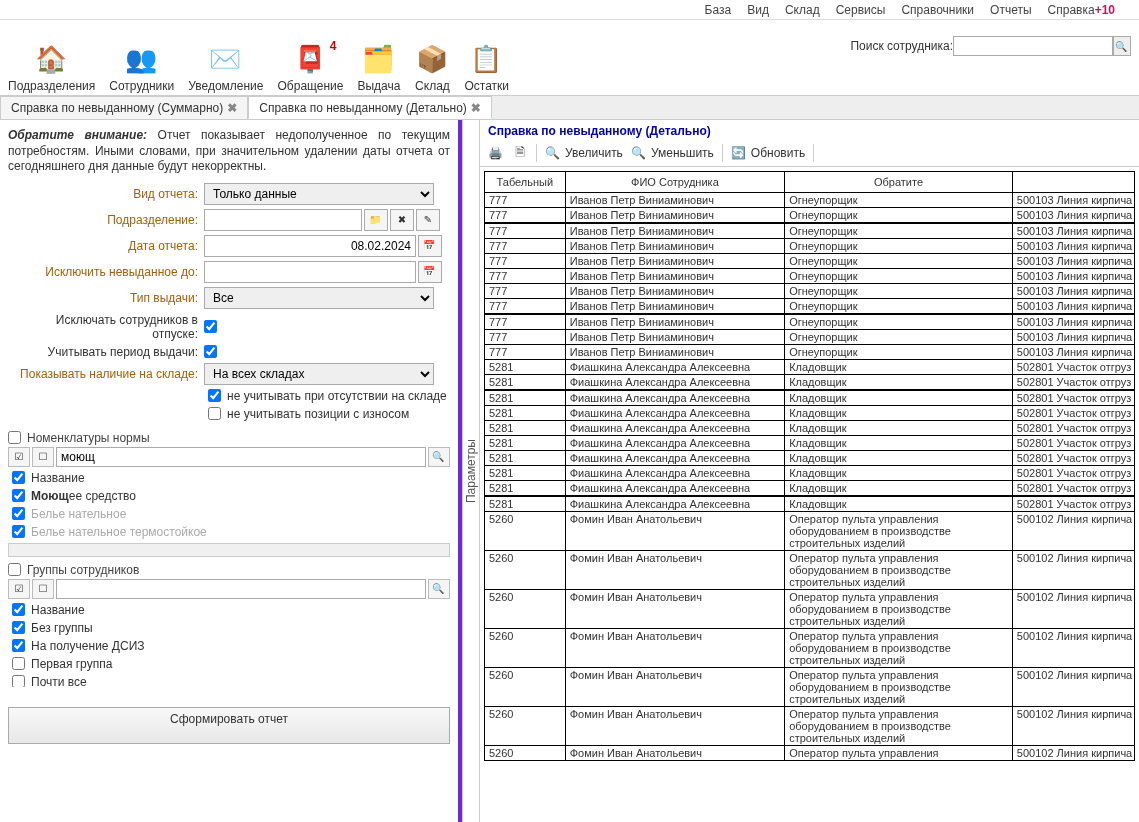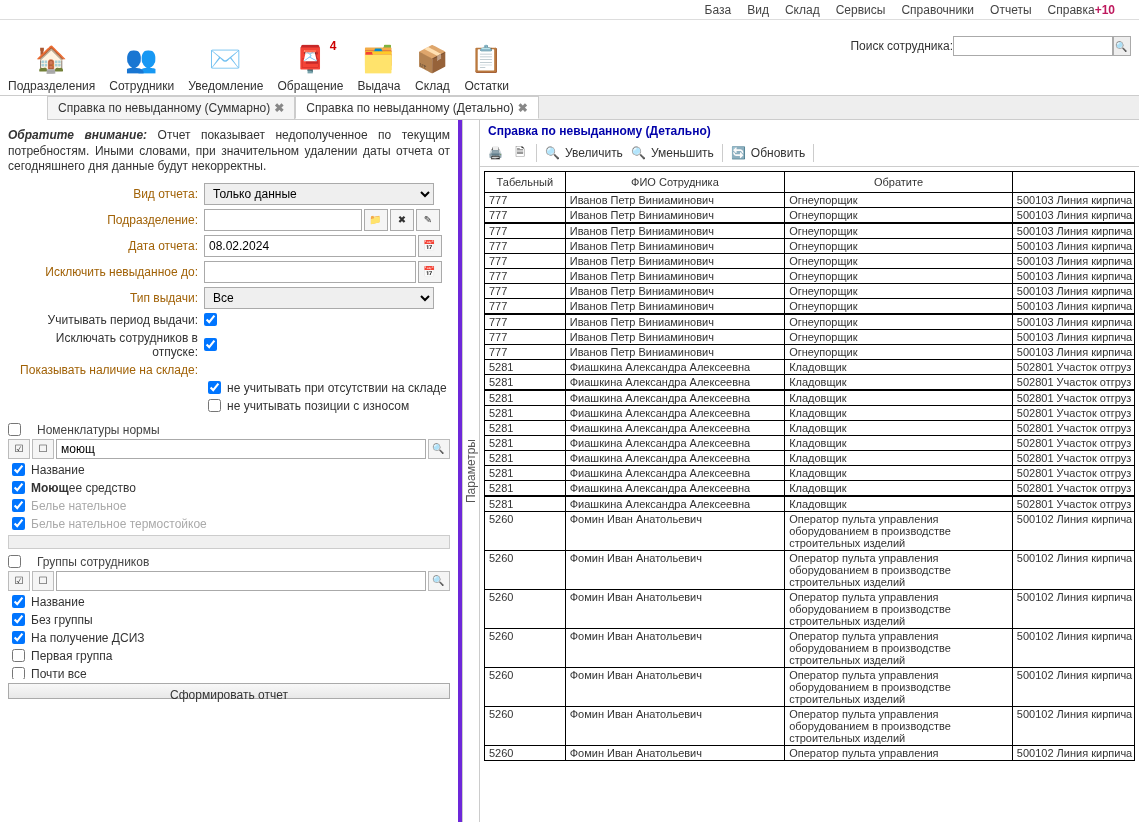--- a/index.html
+++ b/index.html
@@ -12,21 +12,21 @@
 
 .toolbar { display:flex; align-items:flex-end; padding:6px 8px 2px; height:76px; border-bottom:1px solid #ccc; position:relative; }
 .tool-item { display:flex; flex-direction:column; align-items:center; gap:2px; margin-right:14px; cursor:pointer; font-size:12px; color:#333; }
 .tool-icon { width:36px; height:36px; display:flex; align-items:center; justify-content:center; font-size:26px; position:relative;}
 .tool-icon .red-num { position:absolute; top:-2px; right:-8px; color:#c00; font-weight:bold; font-size:12px;}
 .search-box { position:absolute; right:8px; top:16px; display:flex; align-items:center; }
 .search-box label { color:#333; }
 .search-box input { width:160px; height:20px; border:1px solid #aaa; padding:0 4px; }
 .search-box button { width:18px; height:20px; border:1px solid #aaa; background:#eee; cursor:pointer; font-size:10px;}
 
-.tabs { display:flex; border-bottom:1px solid #ccc; background:#eee; height:24px;margin-left:47px; }
+.tabs { display:flex; border-bottom:1px solid #ccc; background:#eee; height:24px; }
 .tab { display:flex; align-items:center; gap:4px; padding:0 10px; border:1px solid #ccc; border-bottom:none; background:#f5f5f5; position:relative; cursor:pointer; font-size:12px;}
 .tab.active { background:#fff; border-bottom:1px solid #fff; font-weight:normal;}
 .tab .close { color:#888; font-weight:bold; cursor:pointer; }
 
 .main { display:flex; height:702px; }
 .left { width:462px; border-right:4px solid #6d28d9; display:flex; flex-direction:column; overflow:hidden; padding:8px 8px 0 8px;}
 .right { flex:1; display:flex; flex-direction:column; }
 
 .info-text { font-size:12px; color:#333; text-align:justify; line-height:1.3; margin-bottom:8px;}
 .info-text b { font-style:italic; }
@@ -35,36 +35,36 @@
 .form-row label { width:196px; text-align:right; padding-right:6px; color:#a16207;}
 .form-row select, .form-row input[type=text] { height:22px; border:1px solid #aaa; padding:0 4px; width:158px; font-size:12px;}
 .form-row .wide { width:230px;}
 .form-row .btn-sm { width:24px; height:22px; border:1px solid #aaa; background:#f5f5f5; margin-left:2px; cursor:pointer; display:flex; align-items:center; justify-content:center; font-size:10px;}
 
 .form-check-row { display:flex; align-items:center; margin-bottom:4px;}
 .form-check-row .lbl { width:196px; text-align:right; padding-right:6px;}
 .form-check-row input[type=checkbox] { margin-right:6px;}
 .inline-check { display:flex; align-items:center; gap:6px; margin-left:200px; margin-bottom:4px;}
 
-.section-head { display:flex; align-items:center; gap:16px; margin:6px 0 2px;}
+.section-head { display:flex; align-items:center; gap:6px; margin:6px 0 2px;}
 .section-head .chk { }
 .section-head .title { color:#444;}
 .section-tools { display:flex; gap:2px; margin-bottom:2px;}
 .section-tools .sb { width:22px; height:20px; border:1px solid #bbb; background:#f5f5f5; cursor:pointer; display:flex;align-items:center;justify-content:center;font-size:10px;}
 .section-tools input[type=text]{flex:1;height:20px;border:1px solid #aaa;padding:0 4px;font-size:12px;}
 
 .list-box { border:none; max-height:86px; overflow:auto; }
 .list-item { display:flex; align-items:center; gap:6px; padding:2px 4px;}
 .list-item input[type=checkbox]{}
 .list-item .txt { color:#333;}
 .dim .txt { color:#aaa;}
 .list-item .hl { font-weight:bold;}
 .hscroll { height:14px; border:1px solid #ccc; background:#f0f0f0; margin-top:2px;}
 
-.gen-btn { height:16px; border:1px solid #aaa; background:linear-gradient(#f8f8f8,#e8e8e8); cursor:pointer; text-align:center; line-height:22px; margin-top:4px;}
+.gen-btn { height:37px; border:1px solid #aaa; background:linear-gradient(#f8f8f8,#e8e8e8); cursor:pointer; text-align:center; line-height:22px; margin-top:20px;}
 
 .vert-label { writing-mode:vertical-rl; transform:rotate(180deg); color:#555; padding:4px 0; text-align:center; border-left:1px solid #ccc; border-right:1px solid #ccc; display:flex; align-items:center; justify-content:center; width:18px;}
 
 .right-head { padding:4px 8px; font-weight:bold; color:#00a; }
 .right-tools { display:flex; align-items:center; gap:8px; padding:2px 8px 4px; border-bottom:1px solid #ccc;}
 .right-tools .rt { display:flex; align-items:center; gap:4px; cursor:pointer; color:#333;}
 .right-tools .sep { width:1px; height:18px; background:#ccc;}
 .rt .ico { display:inline-flex; width:16px; height:16px; align-items:center; justify-content:center; font-size:12px;}
 
 .grid-wrap { flex:1; overflow:auto; padding:4px 4px 0 4px; background:#fff;}
@@ -154,46 +154,47 @@
     <div class="form-row">
       <label>Подразделение:</label>
       <input type="text" value="" style="">
       <span class="btn-sm">📁</span>
       <span class="btn-sm">✖</span>
       <span class="btn-sm">✎</span>
     </div>
 
     <div class="form-row">
       <label>Дата отчета:</label>
-      <input type="text" style="width: 212px;" value="08.02.2024">
+      <input type="text" style="width: 212px; text-align: right;" value="08.02.2024">
       <span class="btn-sm">📅</span>
     </div>
 
     <div class="form-row">
       <label>Исключить невыданное до:</label>
       <input type="text" style="width: 212px;" value="">
       <span class="btn-sm">📅</span>
     </div>
 
     <div class="form-row">
       <label>Тип выдачи:</label>
       <select class="wide"><option>Все</option></select>
     </div>
 
     <div class="form-check-row">
+      <span class="lbl">Исключать сотрудников в отпуске:</span>
+      <input type="checkbox" checked="" style="">
+    </div>
+    <div class="form-check-row">
       <span class="lbl">Учитывать период выдачи:</span>
       <input type="checkbox" checked="" style="">
     </div>
-    <div class="form-check-row">
-      <span class="lbl">Исключать сотрудников в отпуске:</span>
-      <input type="checkbox" checked="" style="">
-    </div>
 
     <div class="form-row">
       <label>Показывать наличие на складе:</label>
+      <select class="wide"><option>На всех складах</option></select>
     </div>
 
     <div class="inline-check">
       <input type="checkbox" checked="" style="">
       <span>не учитывать при отсутствии на складе</span>
     </div>
     <div class="inline-check">
       <input type="checkbox" style="">
       <span>не учитывать позиции с износом</span>
     </div>

